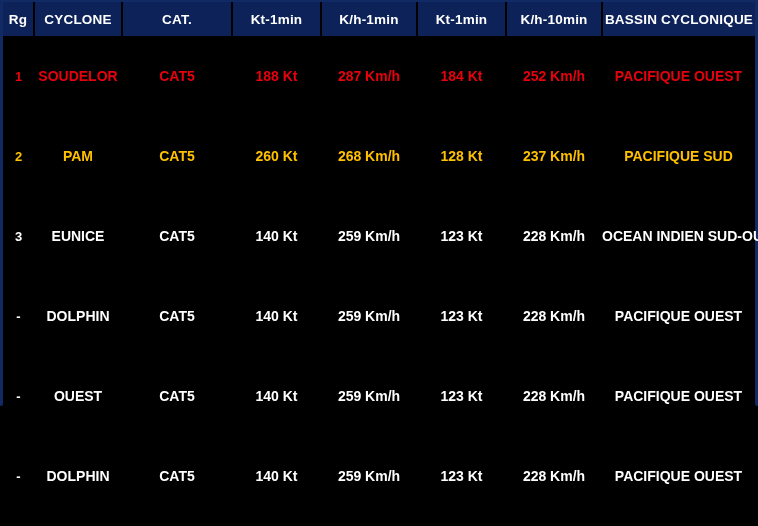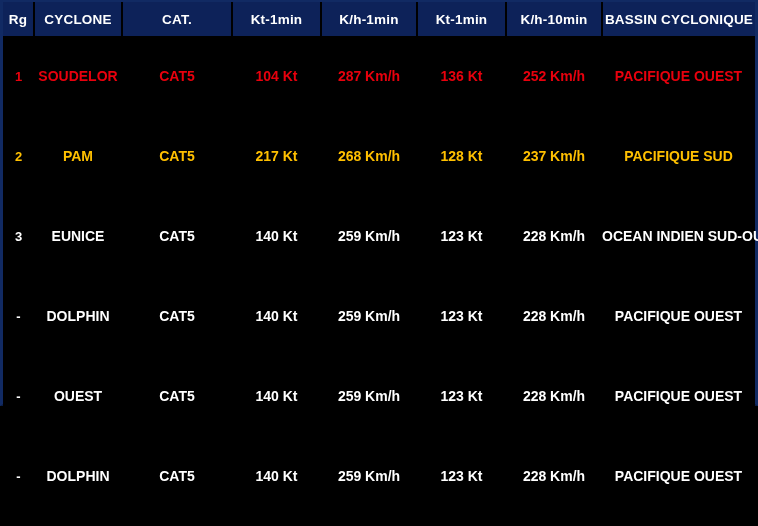--- a/index.html
+++ b/index.html
@@ -116,31 +116,31 @@
         <th>Kt-1min</th>
         <th>K/h-10min</th>
         <th class="last-col">BASSIN CYCLONIQUE</th>
       </tr>
     </thead>
     <tbody id="table-body">
         <tr class="row-red">
           <td class="rank-cell">1</td>
           <td>SOUDELOR</td>
           <td>CAT5</td>
-          <td>104 Kt</td>
+          <td>188 Kt</td>
           <td>287 Km/h</td>
-          <td>136 Kt</td>
+          <td>184 Kt</td>
           <td>252 Km/h</td>
           <td>PACIFIQUE OUEST</td>
         </tr>
         <tr class="row-gold">
           <td class="rank-cell">2</td>
           <td>PAM</td>
           <td>CAT5</td>
-          <td>217 Kt</td>
+          <td>260 Kt</td>
           <td>268 Km/h</td>
           <td>128 Kt</td>
           <td>237 Km/h</td>
           <td>PACIFIQUE SUD</td>
         </tr>
         <tr class="row-white">
           <td class="rank-cell">3</td>
           <td>EUNICE</td>
           <td>CAT5</td>
           <td>140 Kt</td>

